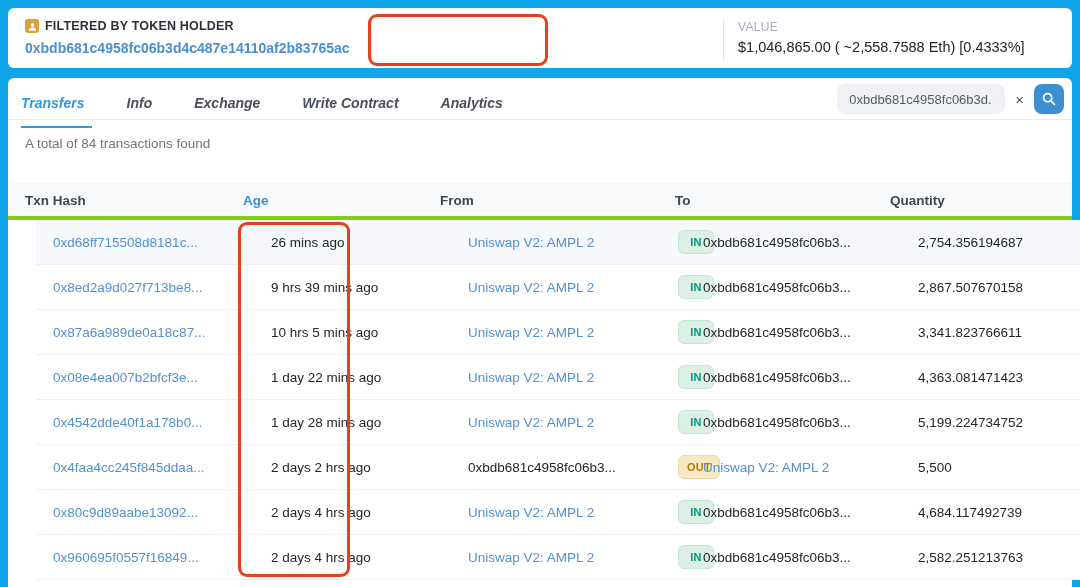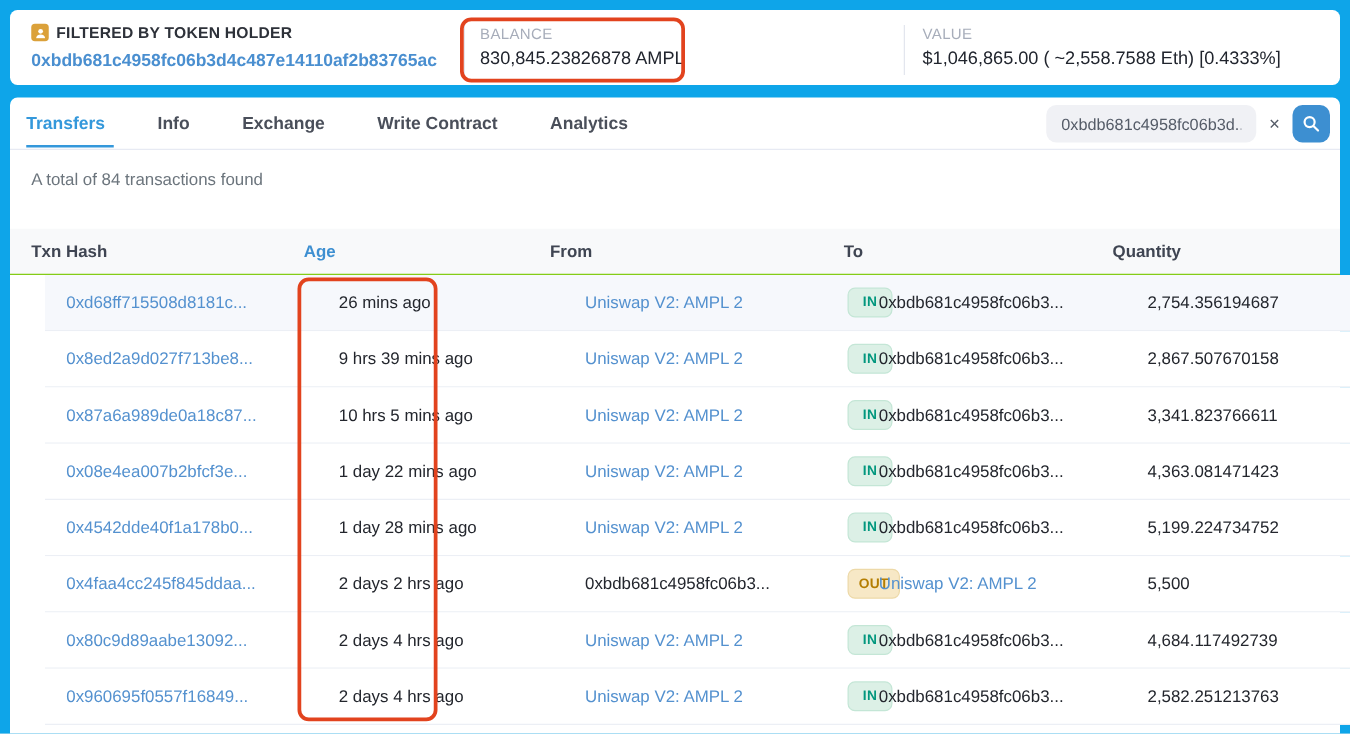--- a/index.html
+++ b/index.html
@@ -28,40 +28,40 @@
   .stat-value { margin-top:5px; font-size:14.5px; color:#20242d; }
 
   
   .annot { position:absolute; border:3px solid #e2431e; border-radius:9px; pointer-events:none; z-index:5; }
   .annot-balance { left:368px; top:14px; width:180px; height:52px; }
   .annot-age { left:238px; top:222px; width:112px; height:355px; }
 
   
   .tabs-row { position:absolute; left:0; top:0; width:100%; height:42px; border-bottom:1px solid #e7eaf3; }
   .tabs { position:absolute; left:13px; top:0; height:42px; display:flex; }
-  .tab { position:relative; height:40px; display:flex; align-items:center; padding:12px 21px; font-size:14px; font-weight:600; color:#4a4f5a; cursor:pointer; }
+  .tab { position:relative; height:50px; display:flex; align-items:center; padding:12px 21px; font-size:14px; font-weight:600; color:#4a4f5a; cursor:pointer;font-style:italic; }
   .tab:first-child { padding-left:0; }
   .tab.active { color:#3498db; }
   .tab.active::after { content:""; position:absolute; left:0; right:14px; bottom:0; height:2px; background:#3498db; }
 
   .search-wrap { position:absolute; right:8px; top:6px; display:flex; align-items:center; gap:6px; }
   .search-input { width:168px; height:30px; border:none; background:#f0f1f5; border-radius:8px; padding:0 12px; font-size:13px; color:#555c68; font-family:inherit; outline:none; }
   .clear-btn { border:none; background:transparent; font-size:15px; color:#555c68; cursor:pointer; padding:2px 4px; line-height:1; }
   .search-btn { width:30px; height:30px; border:none; border-radius:8px; background:#3d8fd1; cursor:pointer; display:flex; align-items:center; justify-content:center; }
 
   
   .summary { position:absolute; left:17px; top:58px; font-size:13.5px; color:#6c757d; }
   .pagination { position:absolute; right:14px; top:54px; display:flex; gap:7px; }
   .pg-btn { height:28px; display:flex; align-items:center; justify-content:center; padding:0 11px; background:#f4f6fb; border-radius:8px; font-size:12.5px; font-weight:600; cursor:pointer; }
   .pg-muted { color:#6e7685; }
   .pg-blue { color:#3b82c4; }
   .pg-chev { font-size:16px; padding:0 12px; }
 
   
-  .thead { position:absolute; left:0; top:105px; width:100%; height:37px; background:#f8f9fa; border-bottom:1px solid #84cc16; }
+  .thead { position:absolute; left:0; top:105px; width:100%; height:37px; background:#f8f9fa; border-bottom:4px solid #84cc16; }
   .trows { position:absolute; left:0; top:142px; width:100%;margin-left:28px; }
   .trow { position:relative; width:100%; height:45px; border-bottom:1px solid #eceff5; background:#ffffff; }
   .trow.tinted { background:#f6f8fc; }
 
   .cell { position:absolute; top:50%; transform:translateY(-50%); font-size:13.5px; white-space:nowrap; }
   .th { font-weight:bold; color:#3f4552; font-size:13.5px; }
   .c-hash { left:17px; } .c-age { left:235px; } .c-from { left:392px;padding-left:40px; } .c-to { left:667px; } .c-qty { left:882px; }
   .th-age { color:#3d8fd1; cursor:pointer; }
 
   .hash-link { color:#5491cf; text-decoration:none; }
@@ -88,24 +88,20 @@
               <path d="M1 9.6c0-2.2 1.8-3.4 4-3.4s4 1.2 4 3.4z" fill="#fff"></path>
             </svg>
         </span>
         <span class="filter-label">FILTERED BY TOKEN HOLDER</span>
       </div>
       <a class="filter-address" href="#">0xbdb681c4958fc06b3d4c487e14110af2b83765ac</a>
     </div>
 
     <div class="vdiv vdiv1"></div>
 
-    <div class="stat-sec balance-sec">
-      <div class="stat-label">BALANCE</div>
-      <div class="stat-value">830,845.23826878 AMPL</div>
-    </div>
 
     <div class="vdiv vdiv2"></div>
 
     <div class="stat-sec value-sec">
       <div class="stat-label">VALUE</div>
       <div class="stat-value">$1,046,865.00 ( ~2,558.7588 Eth) [0.4333%]</div>
     </div>
   </div>
 
   <div class="card main-card">

